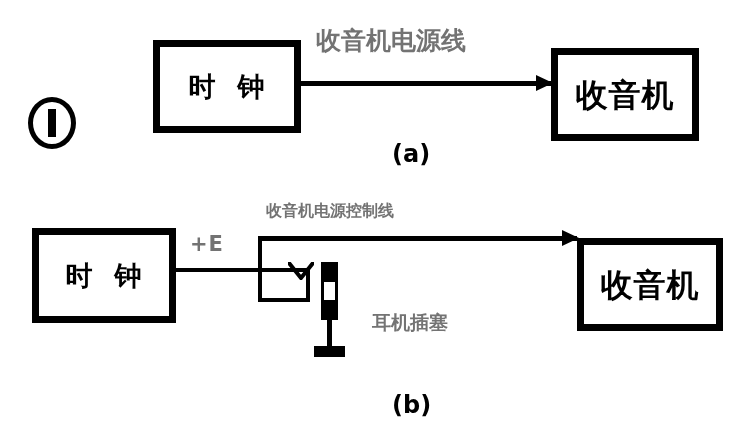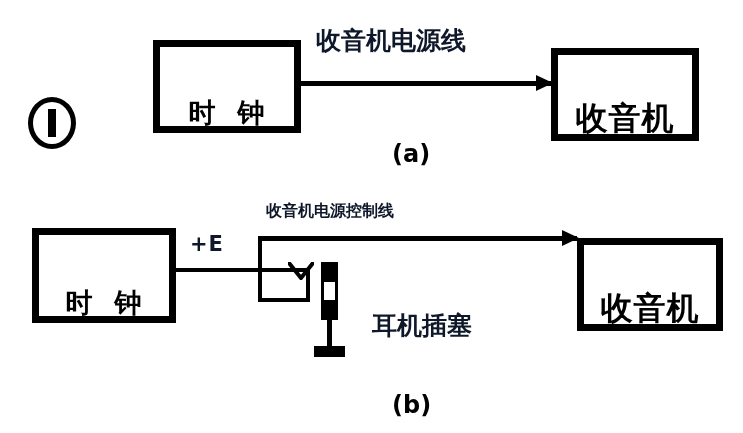--- a/index.html
+++ b/index.html
@@ -18,21 +18,21 @@
     overflow: hidden;
   }
 
   
   .unit-box {
     position: absolute;
     box-sizing: border-box;
     border: 7px solid #000000;
     background: #ffffff;
     display: flex;
-    align-items: flex-end;
+    align-items: center;
     justify-content: center;
   }
   .unit-label {
     font-family: "DejaVu Sans", sans-serif;
     font-weight: bold;
     color: #000000;
     white-space: pre;
     letter-spacing: 1px;
     line-height: 1;
   }
@@ -160,31 +160,31 @@
     left: 288px;
     top: 262px;
     width: 26px;
     height: 18px;
   }
   #contact-arm svg { display: block; }
 
   
   .label {
     position: absolute;
-    color: #0f172a;
+    color: #737373;
     font-family: "DejaVu Sans", sans-serif;
     font-weight: bold;
     white-space: pre;
     line-height: 1;
   }
   #label-wire-a   { left: 316px; top: 28px;  font-size: 25px; letter-spacing: 0px; }
   #label-wire-b   { left: 266px; top: 203px; font-size: 16px; letter-spacing: 0px; }
   #label-plus-e   { left: 190px; top: 234px; font-size: 21px; letter-spacing: 1px; }
   #label-phi      { left: 368px; top: 281px; font-size: 23px; letter-spacing: 1px; }
-  #label-plug     { left: 372px; top: 313px; font-size: 25px; letter-spacing: 0px; }
+  #label-plug     { left: 372px; top: 313px; font-size: 19px; letter-spacing: 0px; }
   #label-cz       { left: 404px; top: 345px; font-size: 25px; letter-spacing: 1px; }
   #label-cz sub   { font-size: 15px; font-weight: bold; }
 
   .caption {
     position: absolute;
     color: #000000;
     font-family: "DejaVu Sans", sans-serif;
     font-weight: bold;
     font-size: 24px;
     line-height: 1;

